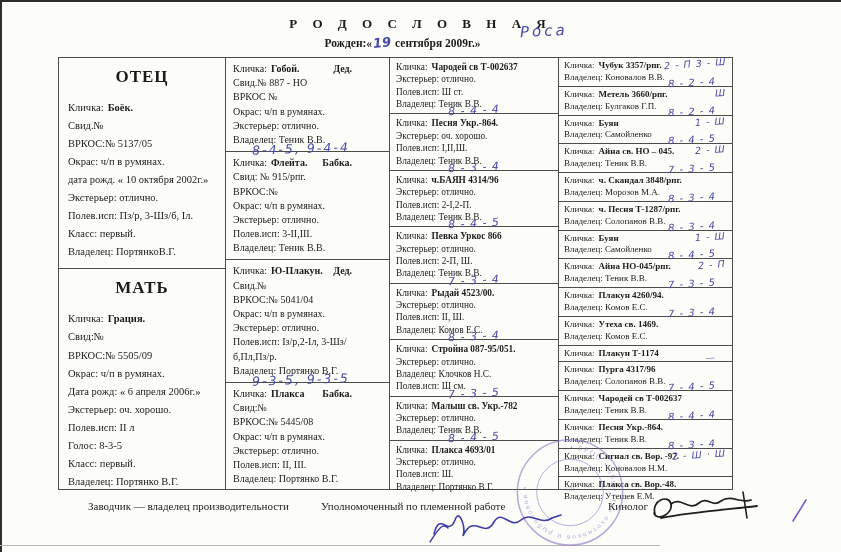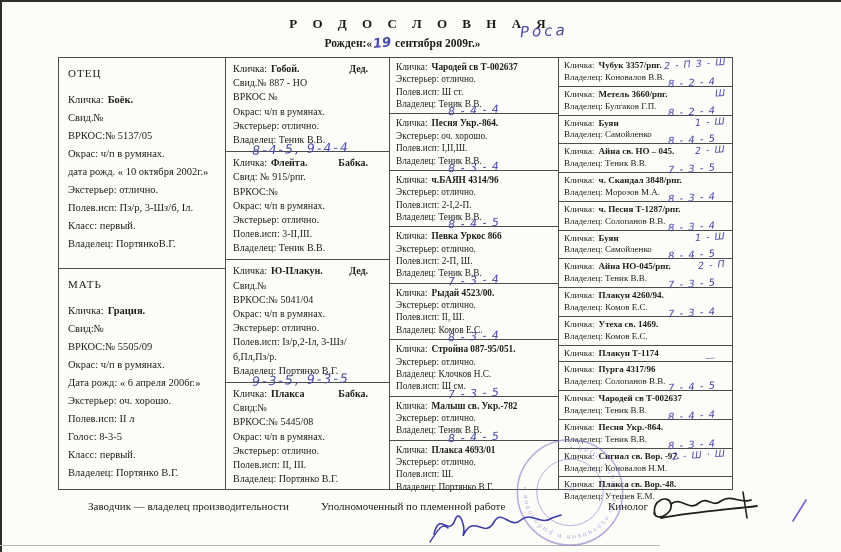--- a/index.html
+++ b/index.html
@@ -23,30 +23,30 @@
           border:1px solid #4c4c4c;box-sizing:border-box;background:transparent;}
   .col{display:flex;flex-direction:column;box-sizing:border-box;}
   .col + .col{border-left:1px solid #4c4c4c;}
   .col-parents{width:166px;}
   .col-gp{width:164px;}
   .col-ggp{width:169px;}
   .col-g3{flex:1;}
   .cell{position:relative;flex:1;box-sizing:border-box;}
   .cell + .cell{border-top:1px solid #4c4c4c;}
   .parent-cell{padding:7px 9px;}
-  .cell-header{font-weight:normal;font-size:11px;letter-spacing:1px;margin:2px 0 12px;}
+  .cell-header{text-align:center;font-weight:bold;font-size:17px;letter-spacing:1px;margin:2px 0 12px;}
   .parent-cell .line{font-size:10.5px;line-height:1.72;}
   .gp-cell{padding:4px 7px;font-size:10px;}
   .gp-cell .line{line-height:1.42;}
   .ggp-cell{padding:3px 6px;font-size:9.3px;}
   .ggp-cell .line{line-height:1.33;}
   .g3-cell{padding:2px 5px;font-size:9px;}
   .g3-cell .line{line-height:1.32;}
   .name-line{display:flex;gap:4px;align-items:baseline;}
-  .name-line .role{margin-left:auto;margin-right:14px;}
+  .name-line .role{margin-left:auto;margin-right:30px;}
   .hw-gp{position:absolute;bottom:-5px;left:26px;font-size:12.5px;letter-spacing:2px;z-index:3;
          transform:rotate(-2deg);}
   .hw-ggp{position:absolute;bottom:-4px;left:58px;font-size:11px;letter-spacing:1px;z-index:3;
           transform:rotate(-3deg);}
   .hw1{position:absolute;top:0px;right:6px;font-size:9.5px;letter-spacing:1px;z-index:3;
        transform:rotate(-4deg);}
   .hw2{position:absolute;bottom:-2px;right:16px;font-size:10px;letter-spacing:1px;z-index:3;
        transform:rotate(-3deg);}
 
   

